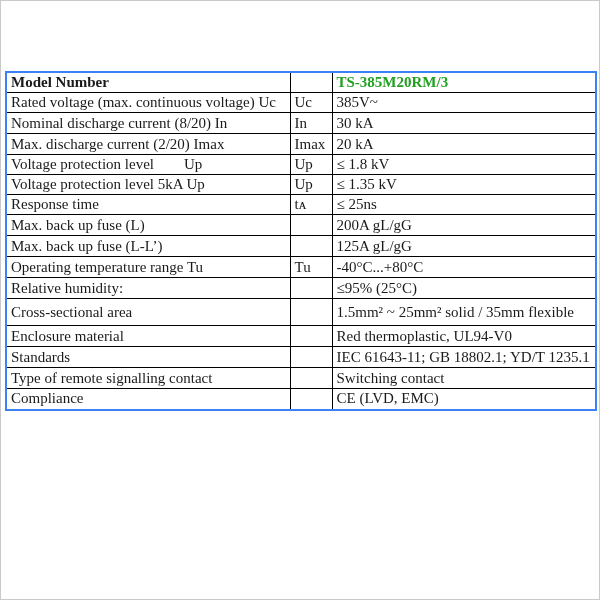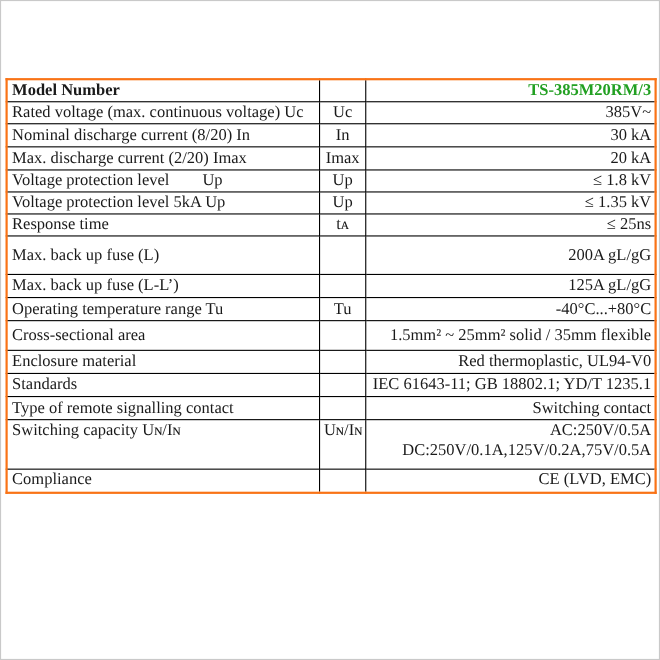--- a/index.html
+++ b/index.html
@@ -19,34 +19,34 @@
     border: 1px solid #c9c9c9;
     pointer-events: none;
   }
   table.spec-table {
     position: absolute;
     left: 5px;
     top: 71px;
     width: 590px;
     border-collapse: collapse;
     table-layout: fixed;
-    border: 2px solid #f97316;
+    border: 2px solid #3b82f6;
   }
   table.spec-table td {
     border: 1px solid #000000;
     font-size: 15px;
     line-height: 19px;
     vertical-align: middle;
     white-space: pre-wrap;
     overflow: hidden;
     padding: 0 3px 0 4px;
   }
   td.label-cell  { text-align: left; }
-  td.symbol-cell { text-align: center; padding: 0 1px; font-size: 14.5px; }
-  td.value-cell  { text-align: right; padding-left: 5px; font-family: Liberation Serif, serif; }
+  td.symbol-cell { text-align: left; padding: 0 1px; font-size: 14.5px; }
+  td.value-cell  { text-align: left; padding-left: 5px; font-family: Liberation Serif, serif; }
   .bold { font-weight: bold; }
   .justify {
     text-align: justify;
     text-align-last: justify;
   }
   .top { vertical-align: top !important; }
 </style>
 </head>
 <body>
 
@@ -87,34 +87,39 @@
       <tr style="height: 20px;">
         <td class="label-cell">Voltage protection level 5kA Up</td>
         <td class="symbol-cell">Up</td>
         <td class="value-cell">≤ 1.35 kV</td>
       </tr>
       <tr style="height: 20px; margin-left: 38px;">
         <td class="label-cell">Response time</td>
         <td class="symbol-cell">tᴀ</td>
         <td class="value-cell">≤ 25ns</td>
       </tr>
-      <tr style="height: 35px;">
+      <tr style="height: 21px;">
         <td class="label-cell">Max. back up fuse (L)</td>
         <td class="symbol-cell"></td>
         <td class="value-cell">200A gL/gG</td>
       </tr>
       <tr style="height: 21px;">
         <td class="label-cell">Max. back up fuse (L-L’)</td>
         <td class="symbol-cell"></td>
         <td class="value-cell">125A gL/gG</td>
       </tr>
       <tr style="height: 21px;">
         <td class="label-cell">Operating temperature range Tu</td>
         <td class="symbol-cell">Tu</td>
         <td class="value-cell">-40°C...+80°C</td>
+      </tr>
+      <tr style="height: 21px;">
+        <td class="label-cell">Relative humidity:</td>
+        <td class="symbol-cell"></td>
+        <td class="value-cell">≤95% (25°C)</td>
       </tr>
       <tr style="height: 27px; padding-left: 27px;">
         <td class="label-cell">Cross-sectional area</td>
         <td class="symbol-cell"></td>
         <td class="value-cell">1.5mm² ~ 25mm² solid / 35mm flexible</td>
       </tr>
       <tr style="height: 21px;">
         <td class="label-cell">Enclosure material</td>
         <td class="symbol-cell"></td>
         <td class="value-cell">Red thermoplastic, UL94-V0</td>
@@ -122,25 +127,19 @@
       <tr style="height: 21px;">
         <td class="label-cell">Standards</td>
         <td class="symbol-cell"></td>
         <td class="value-cell">IEC 61643-11; GB 18802.1; YD/T 1235.1</td>
       </tr>
       <tr style="height: 21px; margin-left: 41px;">
         <td class="label-cell">Type of remote signalling contact</td>
         <td class="symbol-cell"></td>
         <td class="value-cell">Switching contact</td>
       </tr>
-      <tr style="height: 45px;">
-        <td class="label-cell top">Switching capacity Uɴ/Iɴ</td>
-        <td class="symbol-cell top">Uɴ/Iɴ</td>
-        <td class="value-cell top">AC:250V/0.5A
-DC:250V/0.1A,125V/0.2A,75V/0.5A</td>
-      </tr>
       <tr style="height: 21px;">
         <td class="label-cell">Compliance</td>
         <td class="symbol-cell"></td>
         <td class="value-cell">CE (LVD, EMC)</td>
       </tr>
     </tbody>
 </table>
 
 </body></html>

